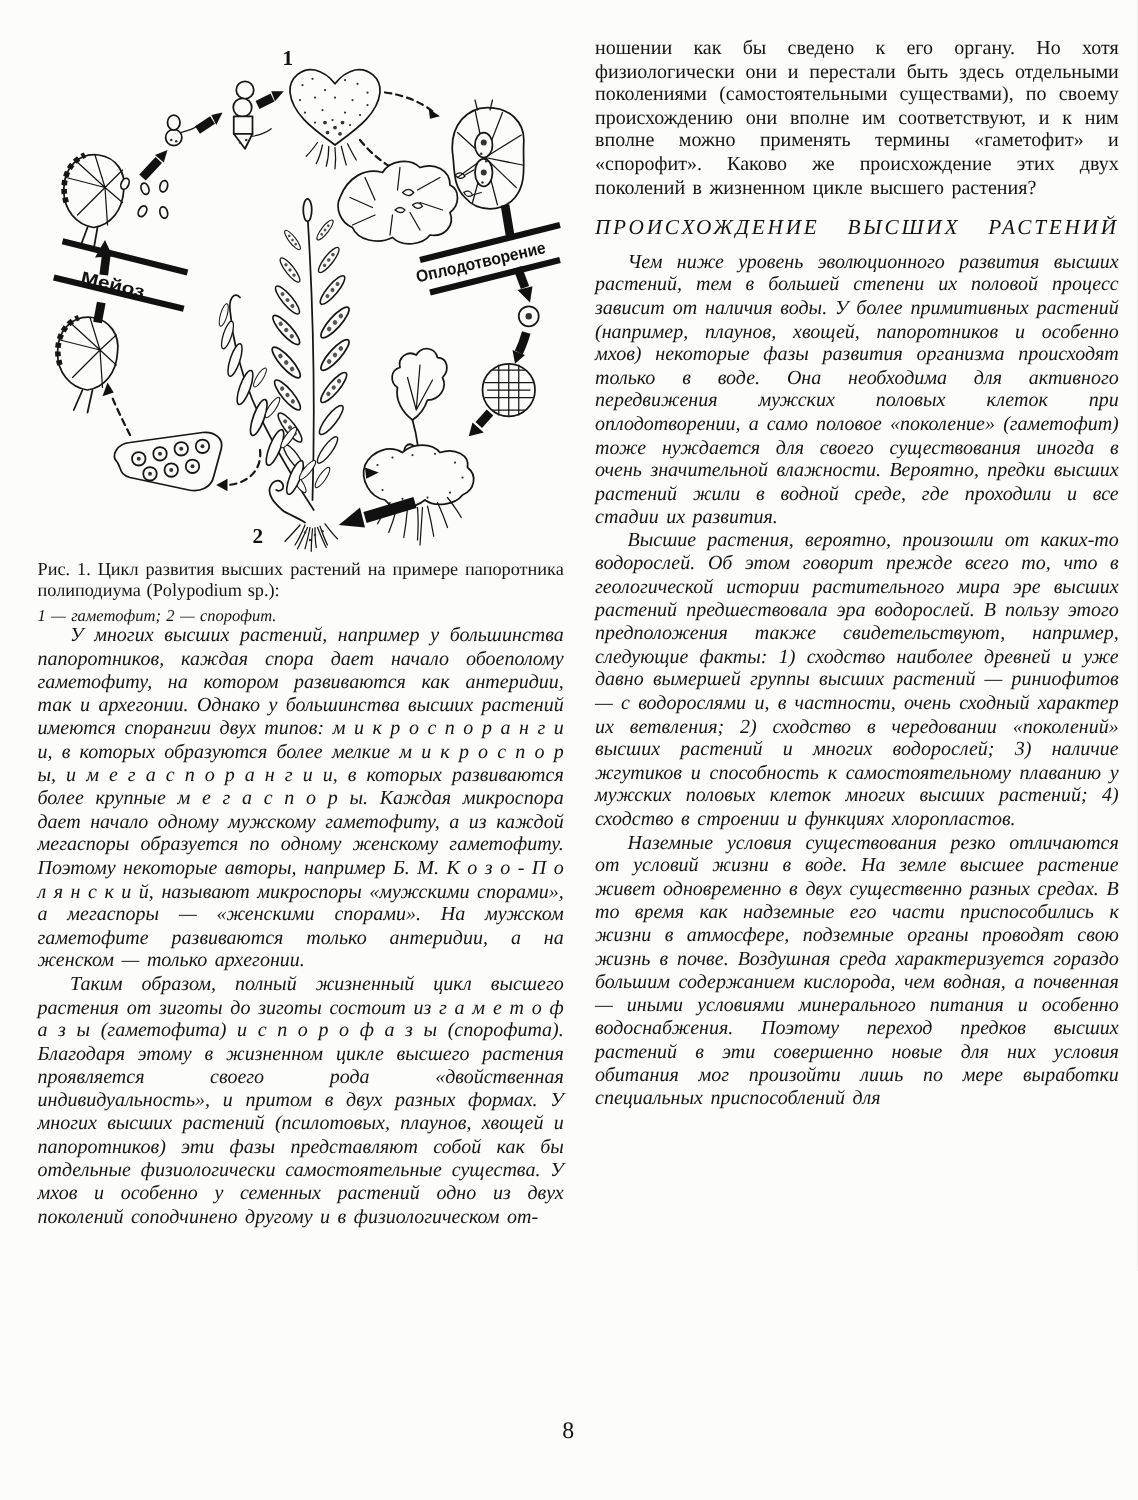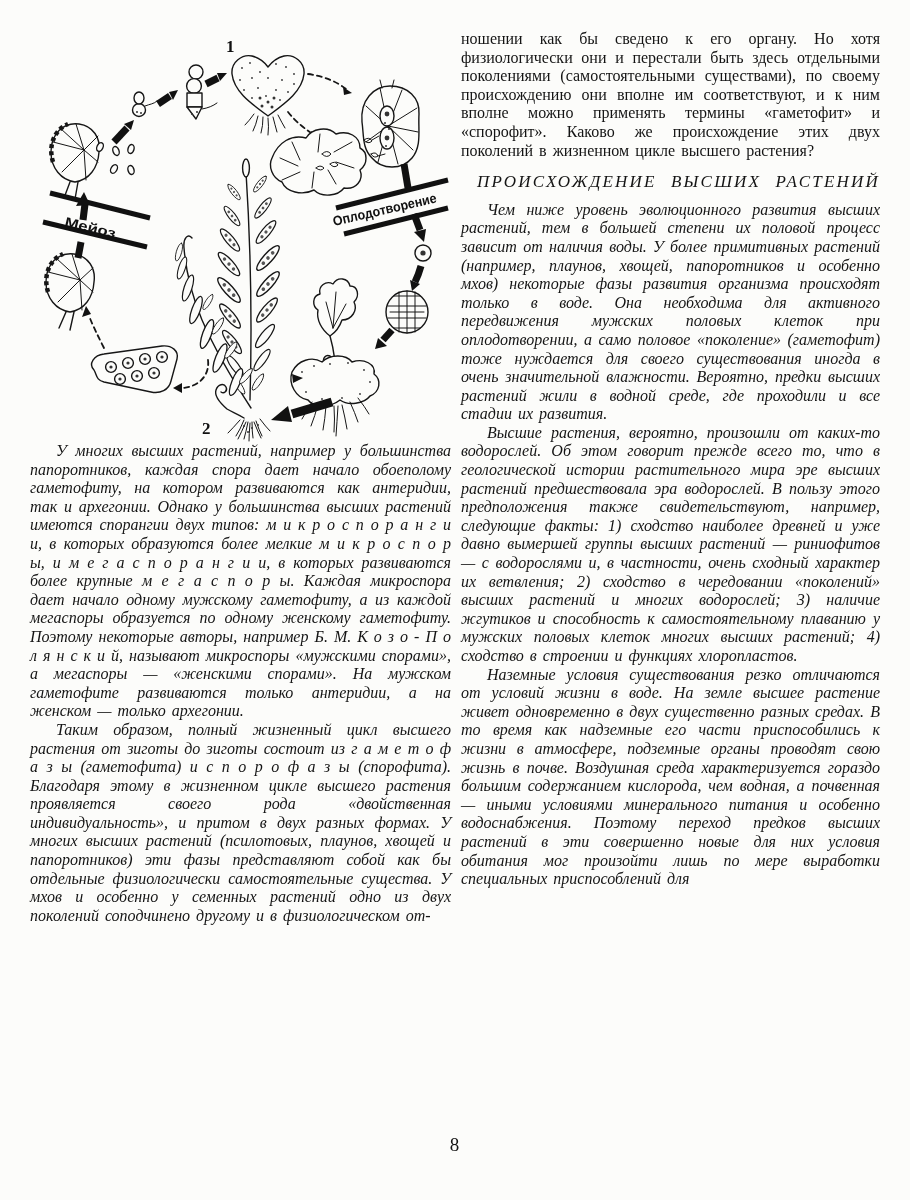--- a/index.html
+++ b/index.html
@@ -1,30 +1,30 @@
 <!DOCTYPE html>
 <html><head>
 <meta charset="utf-8">
 <style>
   html,body{margin:0;padding:0;background:#e8e8e6;}
   .page{position:relative;width:910px;height:1200px;background:#fcfcfa;color:#141414;
         font-family:"Liberation Serif", serif;overflow:hidden;}
   .col{position:absolute;top:30px;text-align:justify;font-size:16px;line-height:18.6px;word-spacing:2px;}
   .col-left{left:30px;width:421px;}
-  .col-right{left:461px;width:419px;}
+  .col-right{left:476px;width:419px;}
   .figure-wrap{width:420px;height:412px;}
   svg{display:block;}
   .caption{margin-top:6px;font-size:14.6px;line-height:17px;word-spacing:1px;text-align:justify;}
   .caption-legend{margin-top:3px;font-size:13.2px;line-height:15px;font-style:italic;}
   p{margin:0;}
   .cont{text-indent:0;}
   .ind{text-indent:26px;font-style:italic;}
   .gap-top{margin-top:24px;}
   .heading{font-style:italic;font-size:17px;letter-spacing:2.2px;word-spacing:4px;
-           margin:13px 0 9px 16px;text-align:justify;text-align-last:justify;white-space:nowrap;}
+           margin:13px 0 9px 0;text-align:justify;text-align-last:justify;white-space:nowrap;}
   .pageno{position:absolute;left:0;top:1134px;width:910px;text-align:center;
           font-size:19px;letter-spacing:1px;}
   
   .ink{stroke:#161616;fill:none;stroke-width:1.4;stroke-linecap:round;stroke-linejoin:round;}
   .ink-thin{stroke:#161616;fill:none;stroke-width:1;stroke-linecap:round;}
   .fillw{fill:#fcfcfa;}
   .thick{stroke:#111;stroke-width:7;stroke-linecap:butt;fill:none;}
   .thick9{stroke:#111;stroke-width:9;stroke-linecap:butt;fill:none;}
   .head{fill:#111;stroke:none;}
   .dash{stroke:#161616;stroke-width:1.8;fill:none;stroke-dasharray:5 4;stroke-linecap:round;}
@@ -312,20 +312,22 @@
           <polygon points="54,162 46,176 60,175" class="head"></polygon>
         </g>
         <g>
           <line x1="20" y1="163" x2="120" y2="188" class="banner"></line>
           <line x1="13" y1="192" x2="117" y2="217" class="banner"></line>
           <text x="34" y="196" class="bannertxt" transform="rotate(13.5 34 196)" textLength="52" lengthAdjust="spacingAndGlyphs">Мейоз</text>
         </g>
       </svg>
     </div>
 
+    <div class="caption">Рис. 1. Цикл развития высших растений на примере папоротника полиподиума (Polypodium sp.):</div>
+    <div class="caption caption-legend">1 — гаметофит;   2 — спорофит.</div>
 
     <p class="ind">У многих высших растений, например у большинства папоротников, каждая спора дает начало обоеполому гаметофиту, на котором развиваются как антеридии, так и архегонии. Однако у большинства высших растений имеются спорангии двух типов: м и к р о с п о р а н г и и, в которых образуются более мелкие м и к р о с п о р ы, и  м е г а с п о р а н г и и, в которых развиваются более крупные м е г а с п о р ы. Каждая микроспора дает начало одному мужскому гаметофиту, а из каждой мегаспоры образуется по одному женскому гаметофиту. Поэтому некоторые авторы, например Б. М. К о з о - П о л я н с к и й, называют микроспоры «мужскими спорами», а мегаспоры — «женскими спорами». На мужском гаметофите развиваются только антеридии, а на женском — только архегонии.</p>
     <p class="ind">Таким образом, полный жизненный цикл высшего растения от зиготы до зиготы состоит из г а м е т о ф а з ы (гаметофита) и с п о р о ф а з ы (спорофита). Благодаря этому в жизненном цикле высшего растения проявляется своего рода «двойственная индивидуальность», и притом в двух разных формах. У многих высших растений (псилотовых, плаунов, хвощей и папоротников) эти фазы представляют собой как бы отдельные физиологически самостоятельные существа. У мхов и особенно у семенных растений одно из двух поколений соподчинено другому и в физиологическом от-</p>
   </div>
 
   <div class="col col-right">
     <p class="cont">ношении как бы сведено к его органу. Но хотя физиологически они и перестали быть здесь отдельными поколениями (самостоятельными существами), по своему происхождению они вполне им соответствуют, и к ним вполне можно применять термины «гаметофит» и «спорофит». Каково же происхождение этих двух поколений в жизненном цикле высшего растения?</p>
     <div class="heading">ПРОИСХОЖДЕНИЕ ВЫСШИХ РАСТЕНИЙ</div>
     <p class="ind">Чем ниже уровень эволюционного развития высших растений, тем в большей степени их половой процесс зависит от наличия воды. У более примитивных растений (например, плаунов, хвощей, папоротников и особенно мхов) некоторые фазы развития организма происходят только в воде. Она необходима для активного передвижения мужских половых клеток при оплодотворении, а само половое «поколение» (гаметофит) тоже нуждается для своего существования иногда в очень значительной влажности. Вероятно, предки высших растений жили в водной среде, где проходили и все стадии их развития.</p>
     <p class="ind">Высшие растения, вероятно, произошли от каких-то водорослей. Об этом говорит прежде всего то, что в геологической истории растительного мира эре высших растений предшествовала эра водорослей. В пользу этого предположения также свидетельствуют, например, следующие факты: 1) сходство наиболее древней и уже давно вымершей группы высших растений — риниофитов — с водорослями и, в частности, очень сходный характер их ветвления; 2) сходство в чередовании «поколений» высших растений и многих водорослей; 3) наличие жгутиков и способность к самостоятельному плаванию у мужских половых клеток многих высших растений; 4) сходство в строении и функциях хлоропластов.</p>

